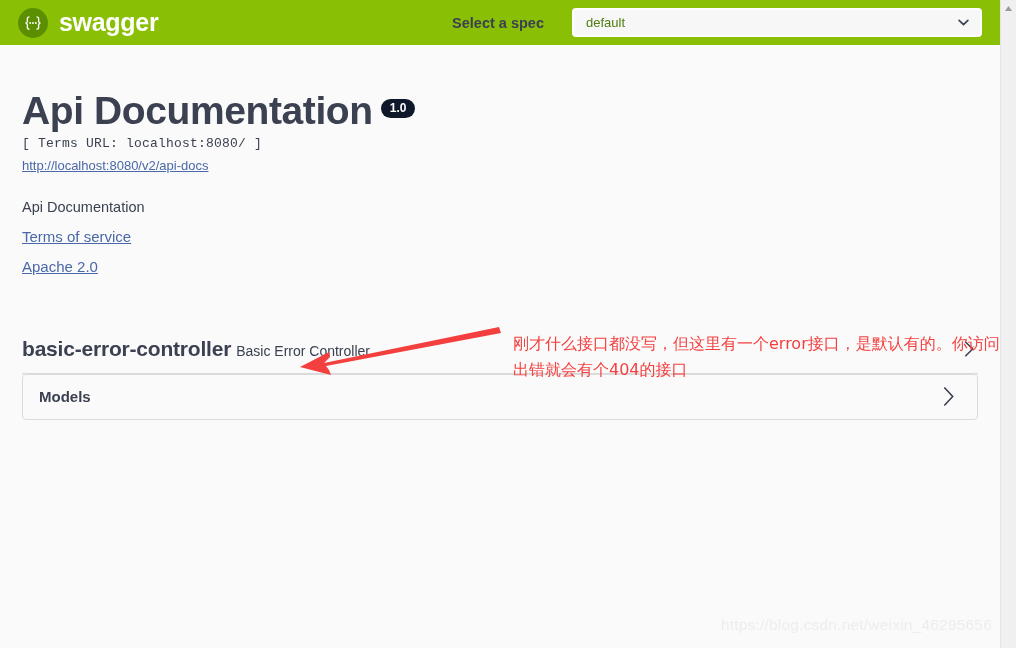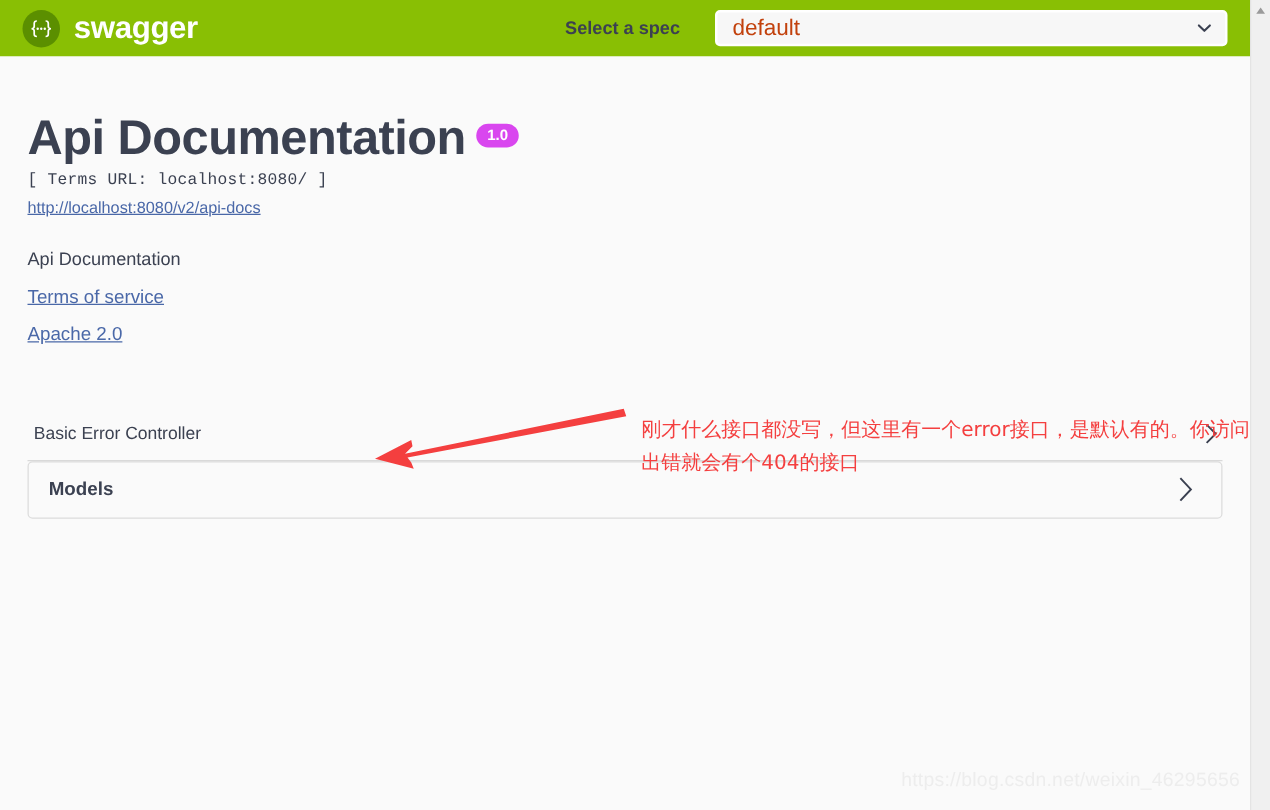--- a/index.html
+++ b/index.html
@@ -77,22 +77,22 @@
     height: 29px;
     background: #f7f7f7;
     border: 2px solid #ffffff;
     border-radius: 4px;
     display: flex;
     align-items: center;
     padding: 0 10px 0 12px;
     box-sizing: border-box;
   }
   .spec-value {
-    color: #c2410c;
-    font-size: 18px;
+    color: #4d7c0f;
+    font-size: 13px;
     flex: 1 1 auto;
   }
   .chevron-down {
     width: 13px;
     height: 13px;
     flex: 0 0 auto;
   }
 
   
   .content {
@@ -110,21 +110,21 @@
   }
   .api-title {
     font-size: 39px;
     font-weight: bold;
     color: #3b4151;
     line-height: 1.05;
     letter-spacing: -0.4px;
     margin: 0;
   }
   .version-badge {
-    background: #d946ef;
+    background: #0f172a;
     color: #ffffff;
     font-size: 12px;
     font-weight: bold;
     border-radius: 57px;
     padding: 3px 9px 4px;
     line-height: 1;
     margin-top: 8px;
   }
 
   .base-url {
@@ -316,20 +316,21 @@
       <a class="info-link">Apache 2.0</a>
     </div>
 
     <svg class="annotation-arrow" width="210" height="62" viewBox="0 0 210 62" aria-hidden="true">
       <path d="M203 4 L28 40 L34 34 L33 29 L4 44 L35 52 L33 47 L30 43 L205 10 Z" fill="#f43f3f"></path>
     </svg>
     <div class="annotation-text">刚才什么接口都没写，但这里有一个error接口，是默认有的。你访问出错就会有个404的接口</div>
 
     <div class="tag-section">
       <div class="tag-header">
+        <span class="tag-name">basic-error-controller</span>
         <span class="tag-desc">Basic Error Controller</span>
         <span class="tag-expand">
           <svg class="chevron-right" viewBox="0 0 20 20" aria-hidden="true">
             <path d="M6.5 2.5 L14 10 L6.5 17.5" fill="none" stroke="#3b4151" stroke-width="1.7" stroke-linecap="square" stroke-linejoin="miter"></path>
           </svg>
         </span>
       </div>
       <div class="tag-divider"></div>
     </div>
 

